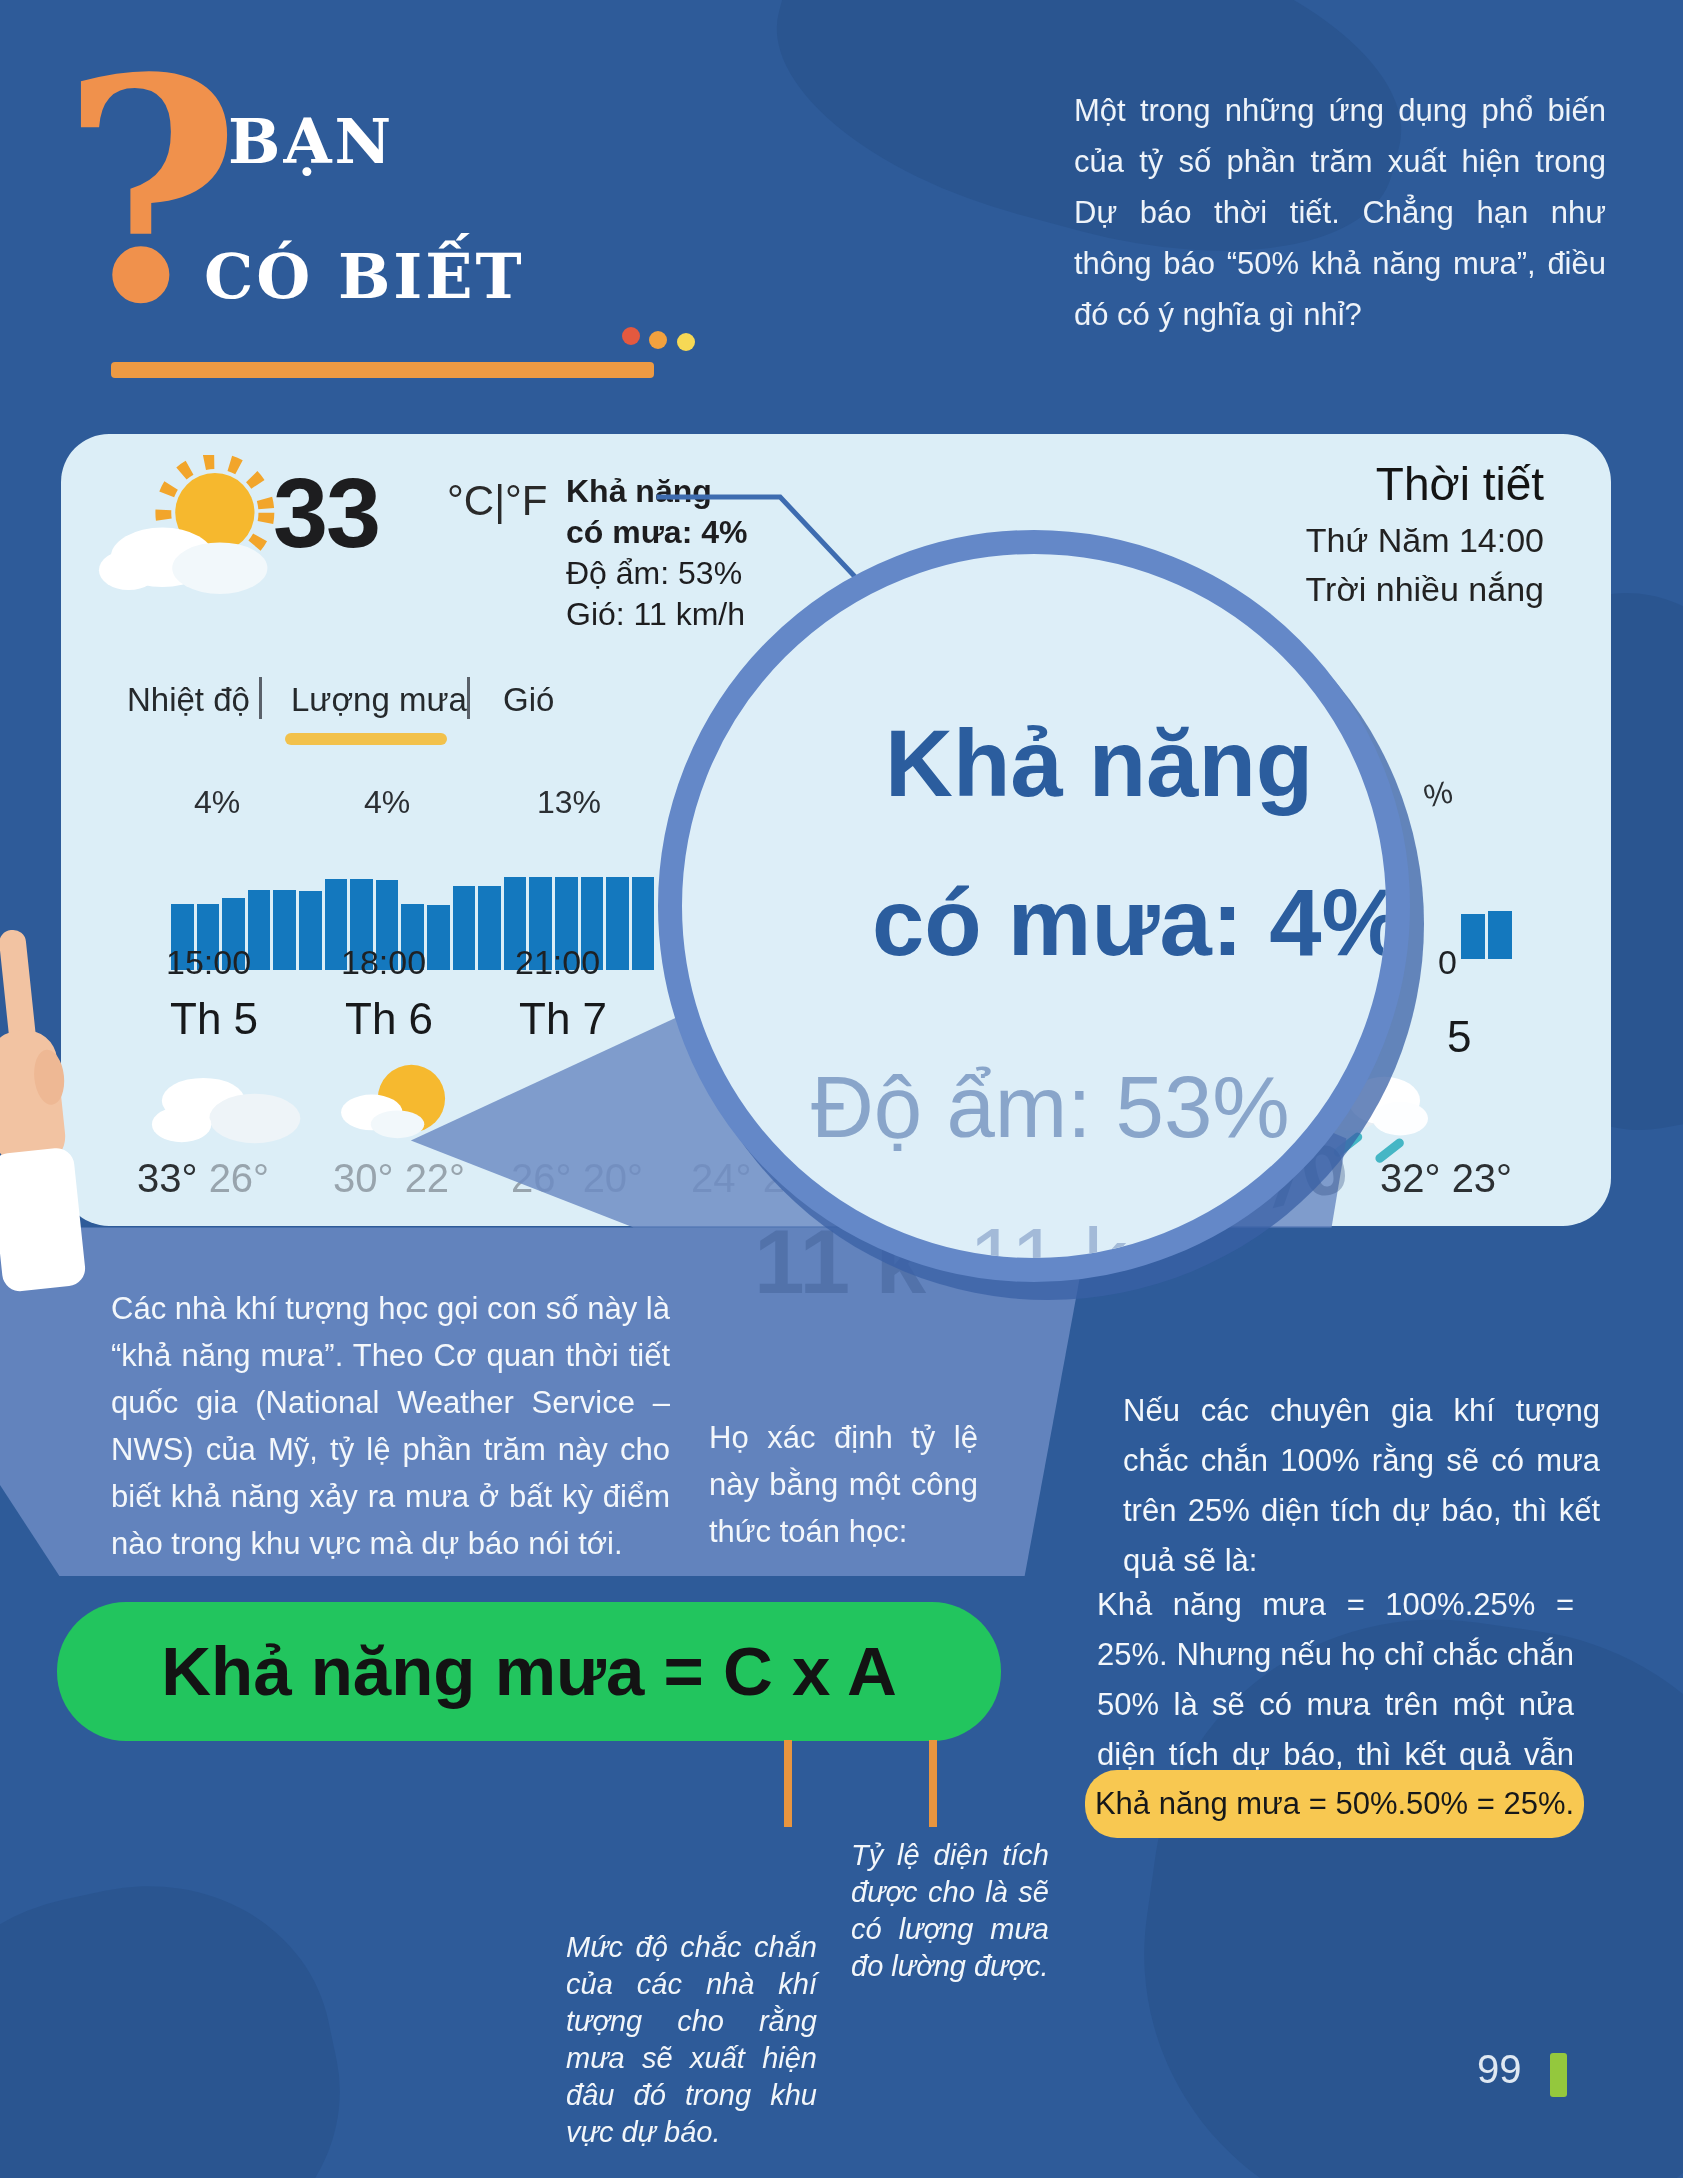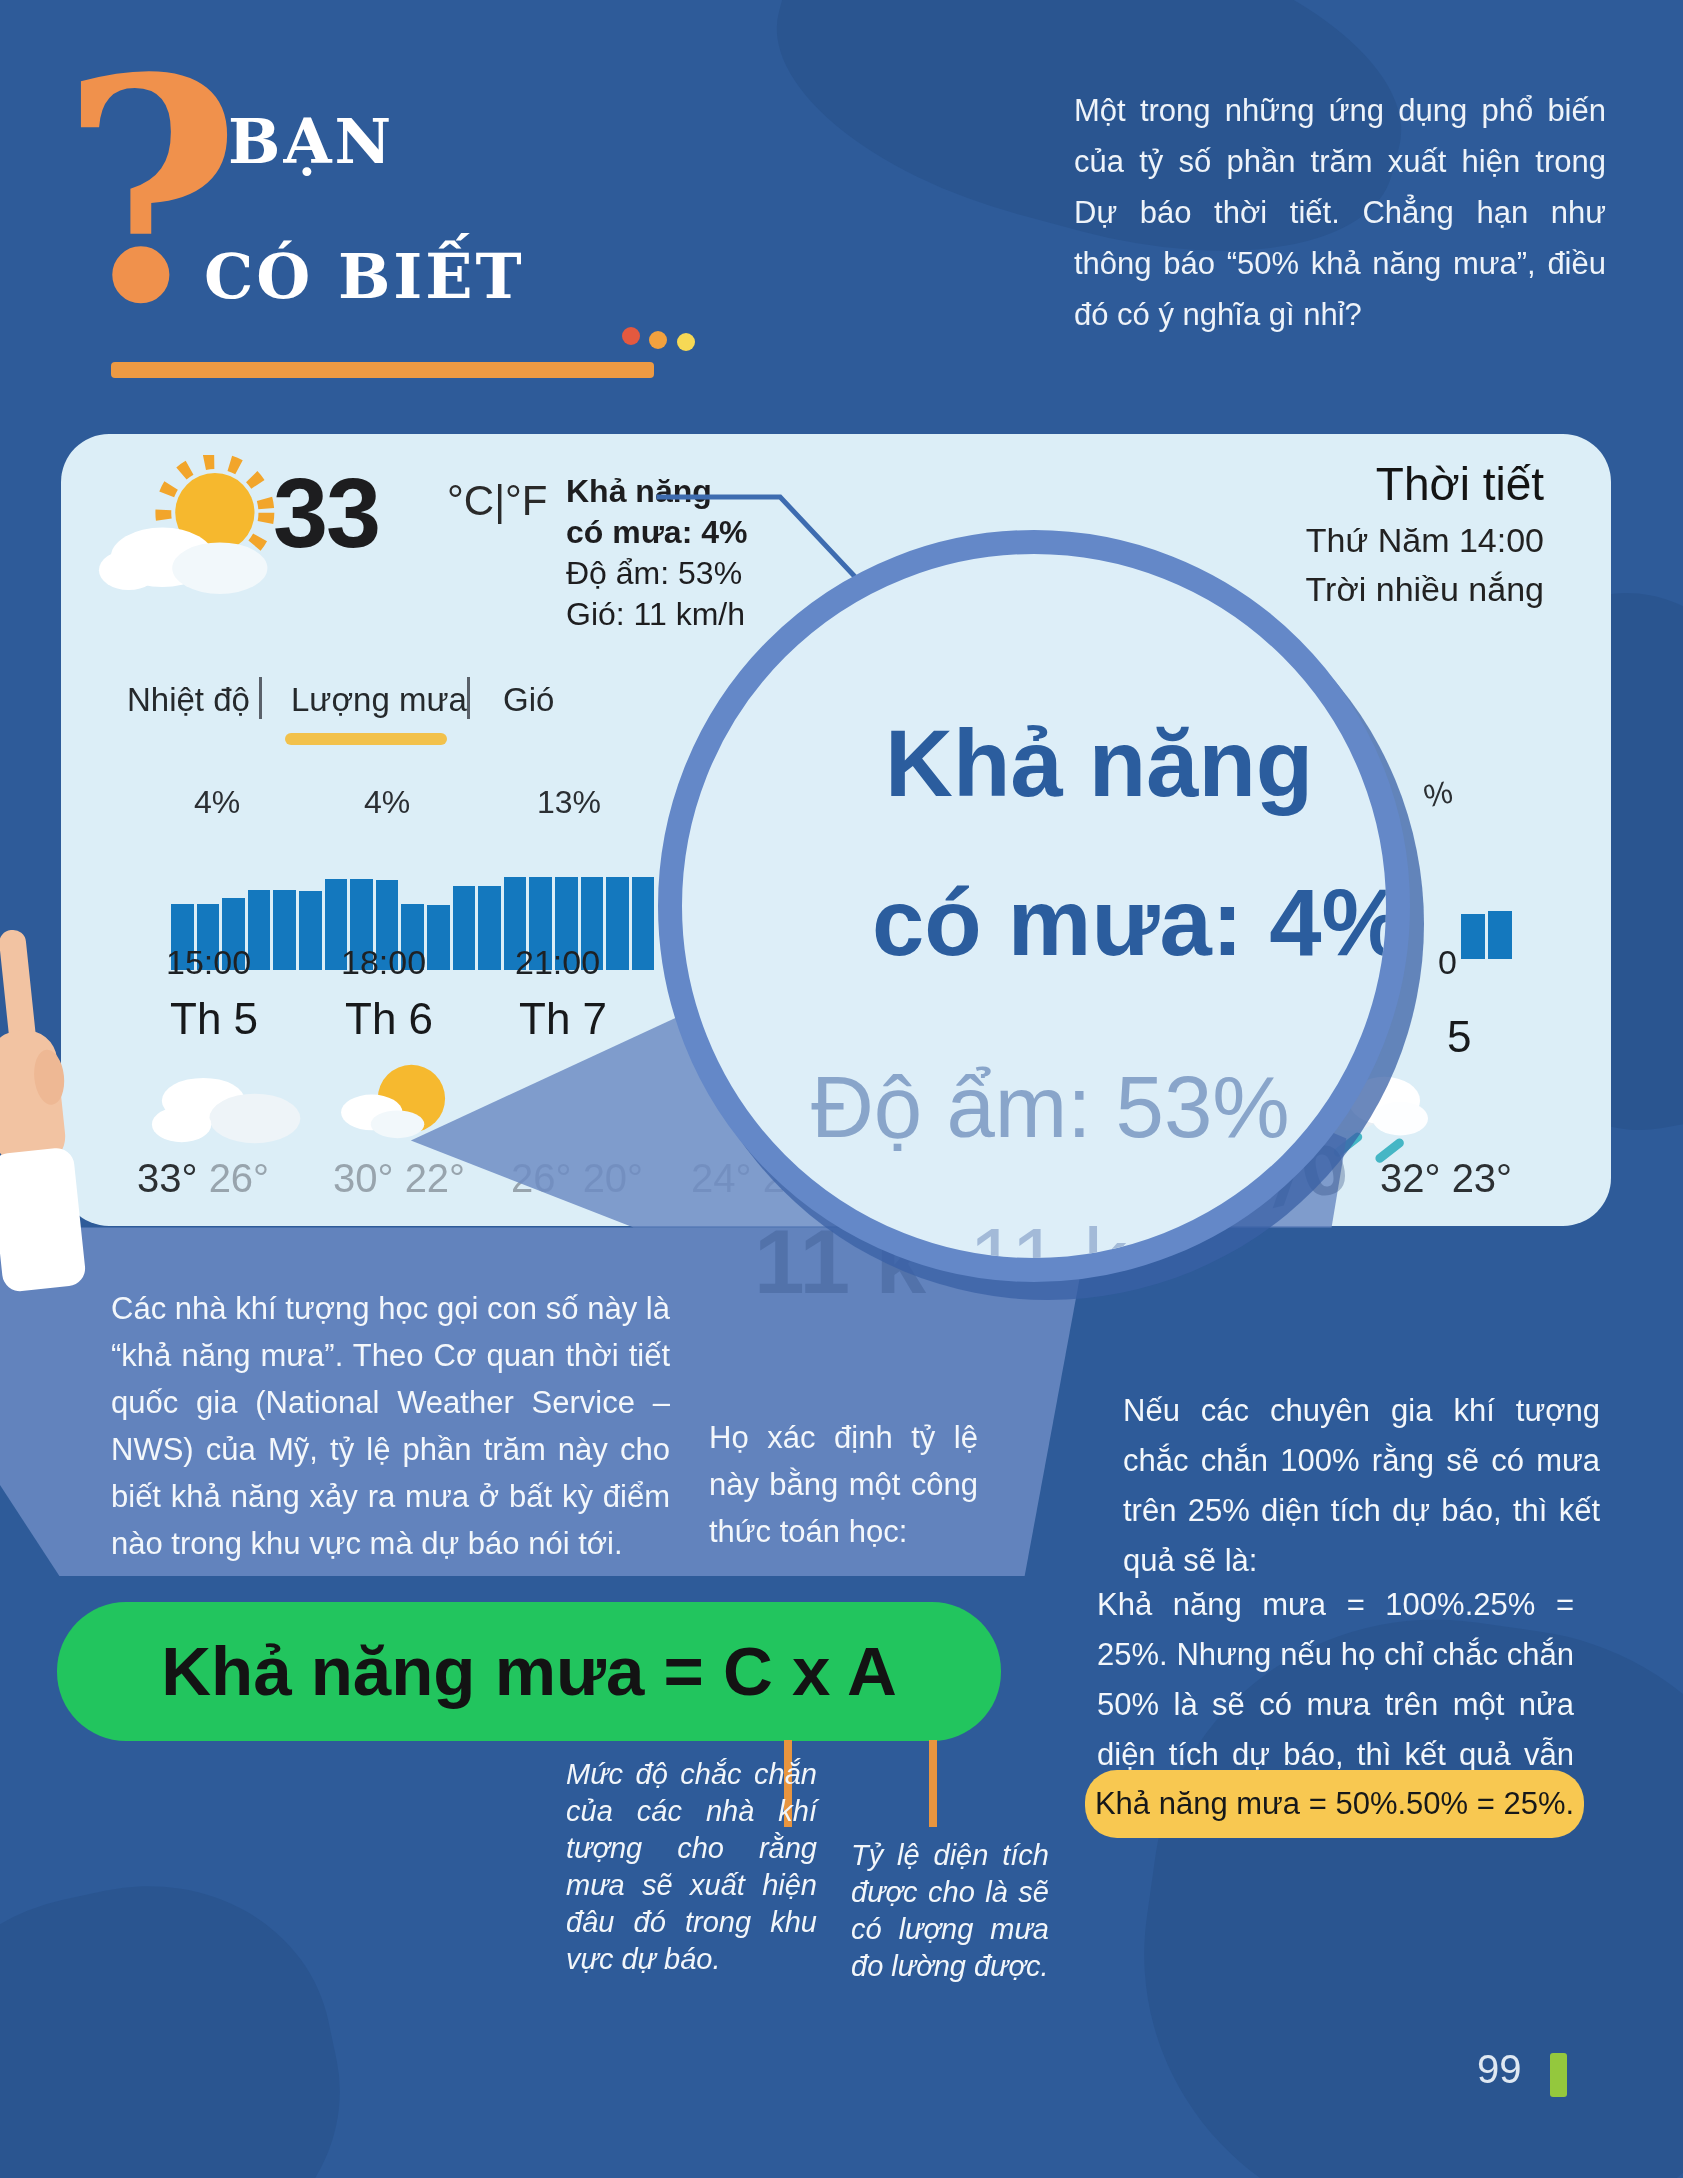--- a/index.html
+++ b/index.html
@@ -229,18 +229,18 @@
 <div class="abs pill" style="left:1085px;top:1770px;width:499px;height:68px">
   <span class="pill-text">Khả năng mưa = 50%.50% = 25%.</span>
 </div>
 
 <div class="abs banner" style="left:57px;top:1602px;width:944px;height:139px">
   <span class="banner-text">Khả năng mưa = C x A</span>
 </div>
 <div class="abs drop-line" style="left:784px;top:1740px;height:87px"></div>
 <div class="abs drop-line" style="left:929px;top:1740px;height:87px"></div>
 
-<div class="abs note" style="left:566px;top:1756px;width:251px">Mức độ chắc chắn của các nhà khí tượng cho rằng mưa sẽ xuất hiện đâu đó trong khu vực dự báo.</div>
+<div class="abs note" style="left:566px;top:1929px;width:251px">Mức độ chắc chắn của các nhà khí tượng cho rằng mưa sẽ xuất hiện đâu đó trong khu vực dự báo.</div>
 <div class="abs note" style="left:851px;top:1837px;width:198px">Tỷ lệ diện tích được cho là sẽ có lượng mưa đo lường được.</div>
 
 <div class="abs page-num" style="left:1477px;top:2047px">99</div>
 <div class="abs green-bar" style="left:1550px;top:2053px;width:17px;height:44px"></div>
 
 
 </body></html>

